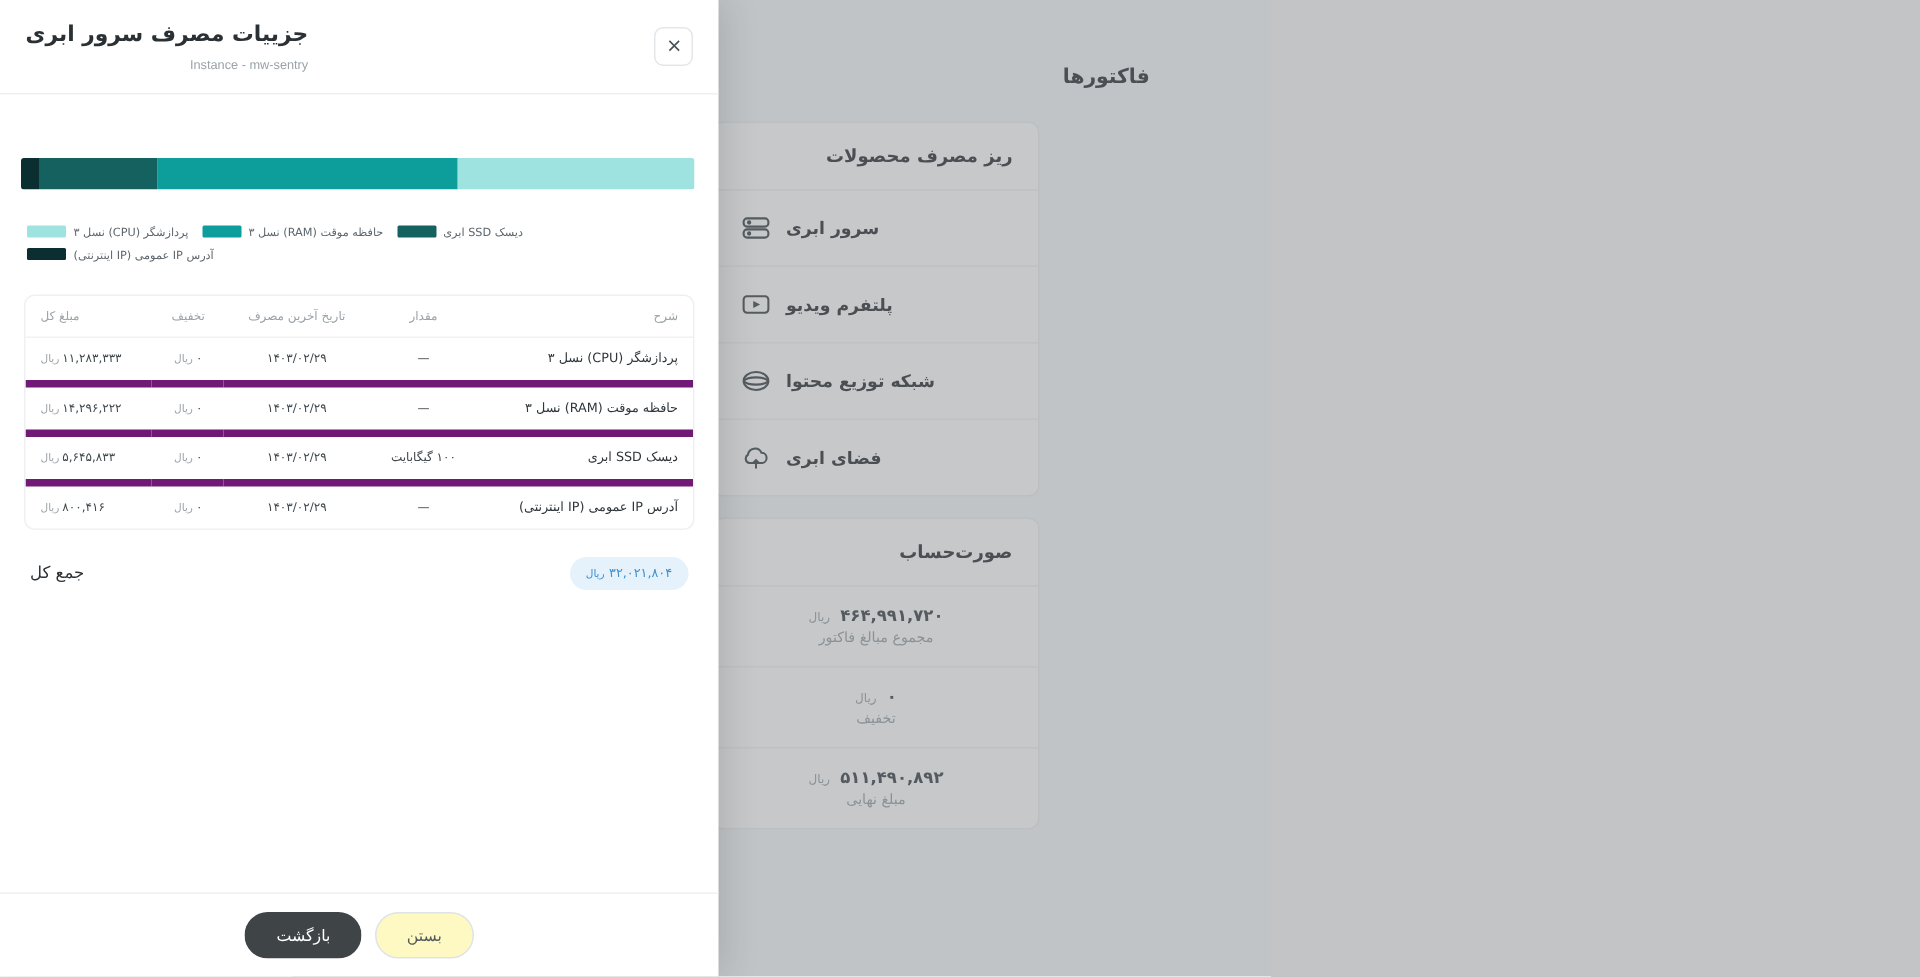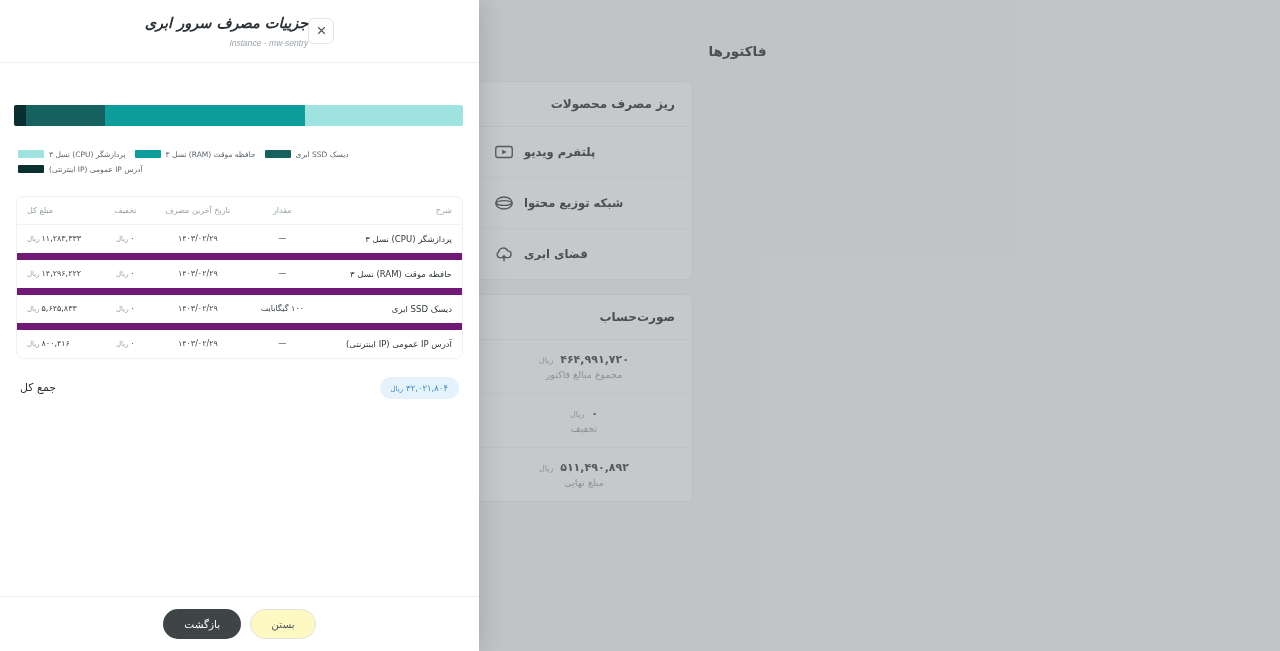--- a/index.html
+++ b/index.html
@@ -96,22 +96,22 @@
   }
 
   
   .modal {
     position:absolute; top:0; right:auto; left:0;
     width: 479px; height: 651px; background:#fff;
     box-shadow: 0 0 26px rgba(0,0,0,.16);
     display:flex; flex-direction:column;
   }
   .modal-head {
-    display:flex; flex-direction: row-reverse; align-items:center; justify-content:center;
-    padding: 14px 17px; border-bottom:1px solid #eef0f2; flex: 0 0 auto; font-style: italic;
+    display:flex; flex-direction: row-reverse; align-items:center; justify-content:space-between;
+    padding: 14px 17px; border-bottom:1px solid #eef0f2; flex: 0 0 auto;
   }
   .modal-title { font-size:14.5px; font-weight:bold; color:#2b3034; text-align:right; line-height:1.35;}
   .modal-sub { font-size:8.5px; color:#9aa3a8; font-family:"Liberation Sans",sans-serif; margin-top:4px; direction:ltr; text-align:right;}
   .close-btn {
     width:26px; height:26px; border:1px solid #e3e7ea; border-radius:6px; background:#fff;
     display:flex; align-items:center; justify-content:center; cursor:pointer; color:#4a5256;
   }
   .modal-body { flex:1 1 auto; padding: 26px 16px 0; overflow:hidden; }
 
   .stack { display:flex; width:449px; height:21px; border-radius:2px; overflow:hidden; margin: 16px 0 0; }
@@ -121,21 +121,21 @@
   .lg-item { display:flex; flex-direction: row-reverse; align-items:center; gap:5px; }
   .lg-sw { width:26px; height:8px; border-radius:1px; display:block; }
   .lg-tx { font-size:7.5px; color:#5d666c; }
 
   .tbl-wrap { border:1px solid #eef0f2; border-radius:7px; margin-top: 22px; overflow:hidden; }
   table { width:100%; border-collapse:collapse; direction:rtl; }
   th { font-size:8px; color:#9aa3a8; font-weight:normal; padding: 9px 10px; text-align:right;
        border-bottom:1px solid #f0f2f4; white-space:nowrap; }
   th.c, td.c { text-align:center; }
   th.l, td.l { text-align:left; }
-  td { font-size:8px; color:#3f474c; padding: 9px 10px; border-bottom:7px solid #701a75; white-space:nowrap; }
+  td { font-size:8px; color:#3f474c; padding: 9px 10px; border-bottom:5px solid #701a75; white-space:nowrap; }
   tr:last-child td { border-bottom:none; }
   td.desc { font-size:8.5px; color:#2f363a; }
   td .unit { color:#9aa3a8; font-size:7px; margin-right:2px; }
 
   .total-row { display:flex; flex-direction: row-reverse; align-items:center; justify-content:space-between;
                padding: 18px 4px 0; }
   .total-lbl { font-size:11px; color:#2b3034; }
   .total-pill { background:#e6f2fb; color:#3c8fd0; font-size:8.5px; padding:6px 11px; border-radius:13px; }
   .total-pill .unit { font-size:7px; margin-right:3px; }
 
@@ -309,20 +309,29 @@
             <div class="kv">
               <span class="kv-k">آدرس</span>
               <span class="kv-v">arvan</span>
             </div>
           </div>
         </div>
 
         <div class="bg-col-left">
           <div class="card">
             <div class="card-h">ریز مصرف محصولات</div>
+            <div class="prod-row">
+              <svg class="prod-ico" viewBox="0 0 24 24" fill="none" stroke="currentColor" stroke-width="1.5">
+                  <rect x="3" y="5" width="18" height="6" rx="2.5"></rect>
+                  <rect x="3" y="13" width="18" height="6" rx="2.5"></rect>
+                  <circle cx="7" cy="8" r=".8" fill="currentColor"></circle>
+                  <circle cx="7" cy="16" r=".8" fill="currentColor"></circle>
+                </svg>
+              <span class="prod-lbl">سرور ابری</span>
+            </div>
             <div class="prod-row">
               <svg class="prod-ico" viewBox="0 0 24 24" fill="none" stroke="currentColor" stroke-width="1.5">
                   <rect x="3" y="6" width="18" height="12" rx="2.5"></rect>
                   <path d="M10 9.5l5 2.5-5 2.5z" fill="currentColor" stroke="none"></path>
                 </svg>
               <span class="prod-lbl">پلتفرم ویدیو</span>
             </div>
             <div class="prod-row">
               <svg class="prod-ico" viewBox="0 0 24 24" fill="none" stroke="currentColor" stroke-width="1.5">
                   <ellipse cx="12" cy="12" rx="9" ry="6.5"></ellipse>

